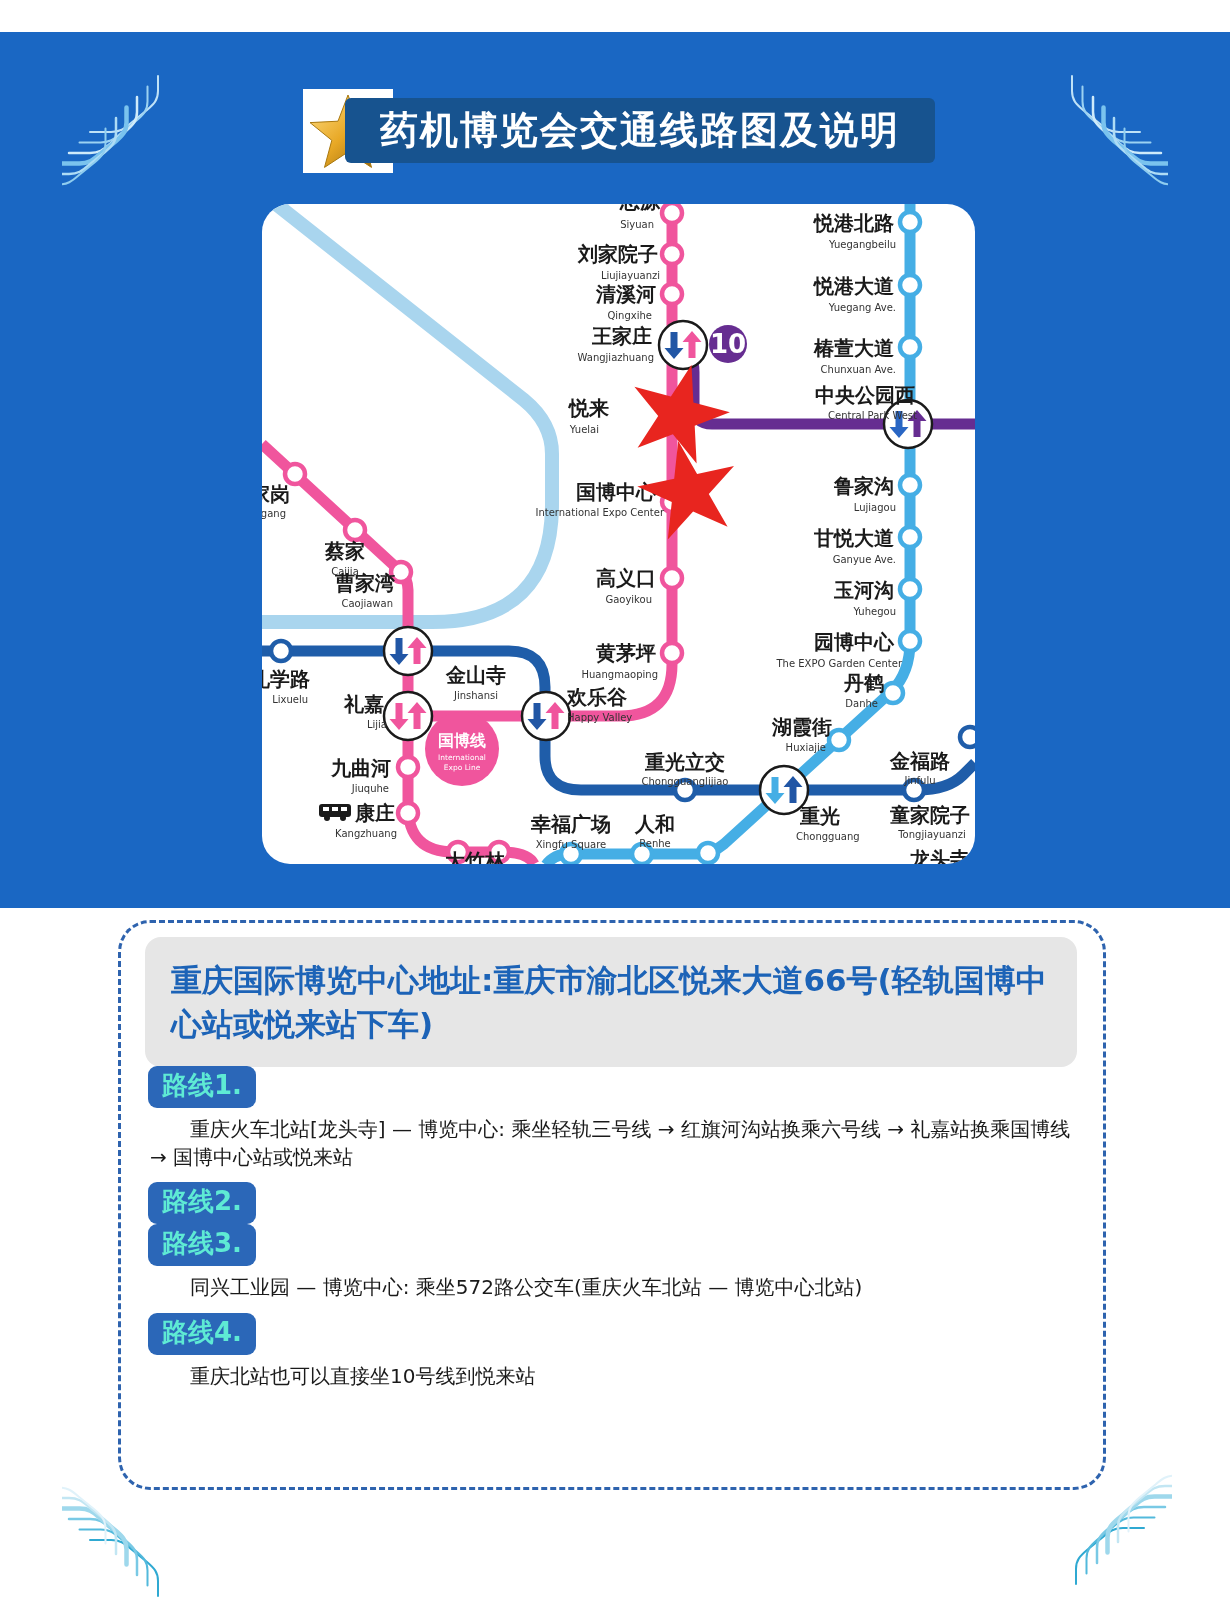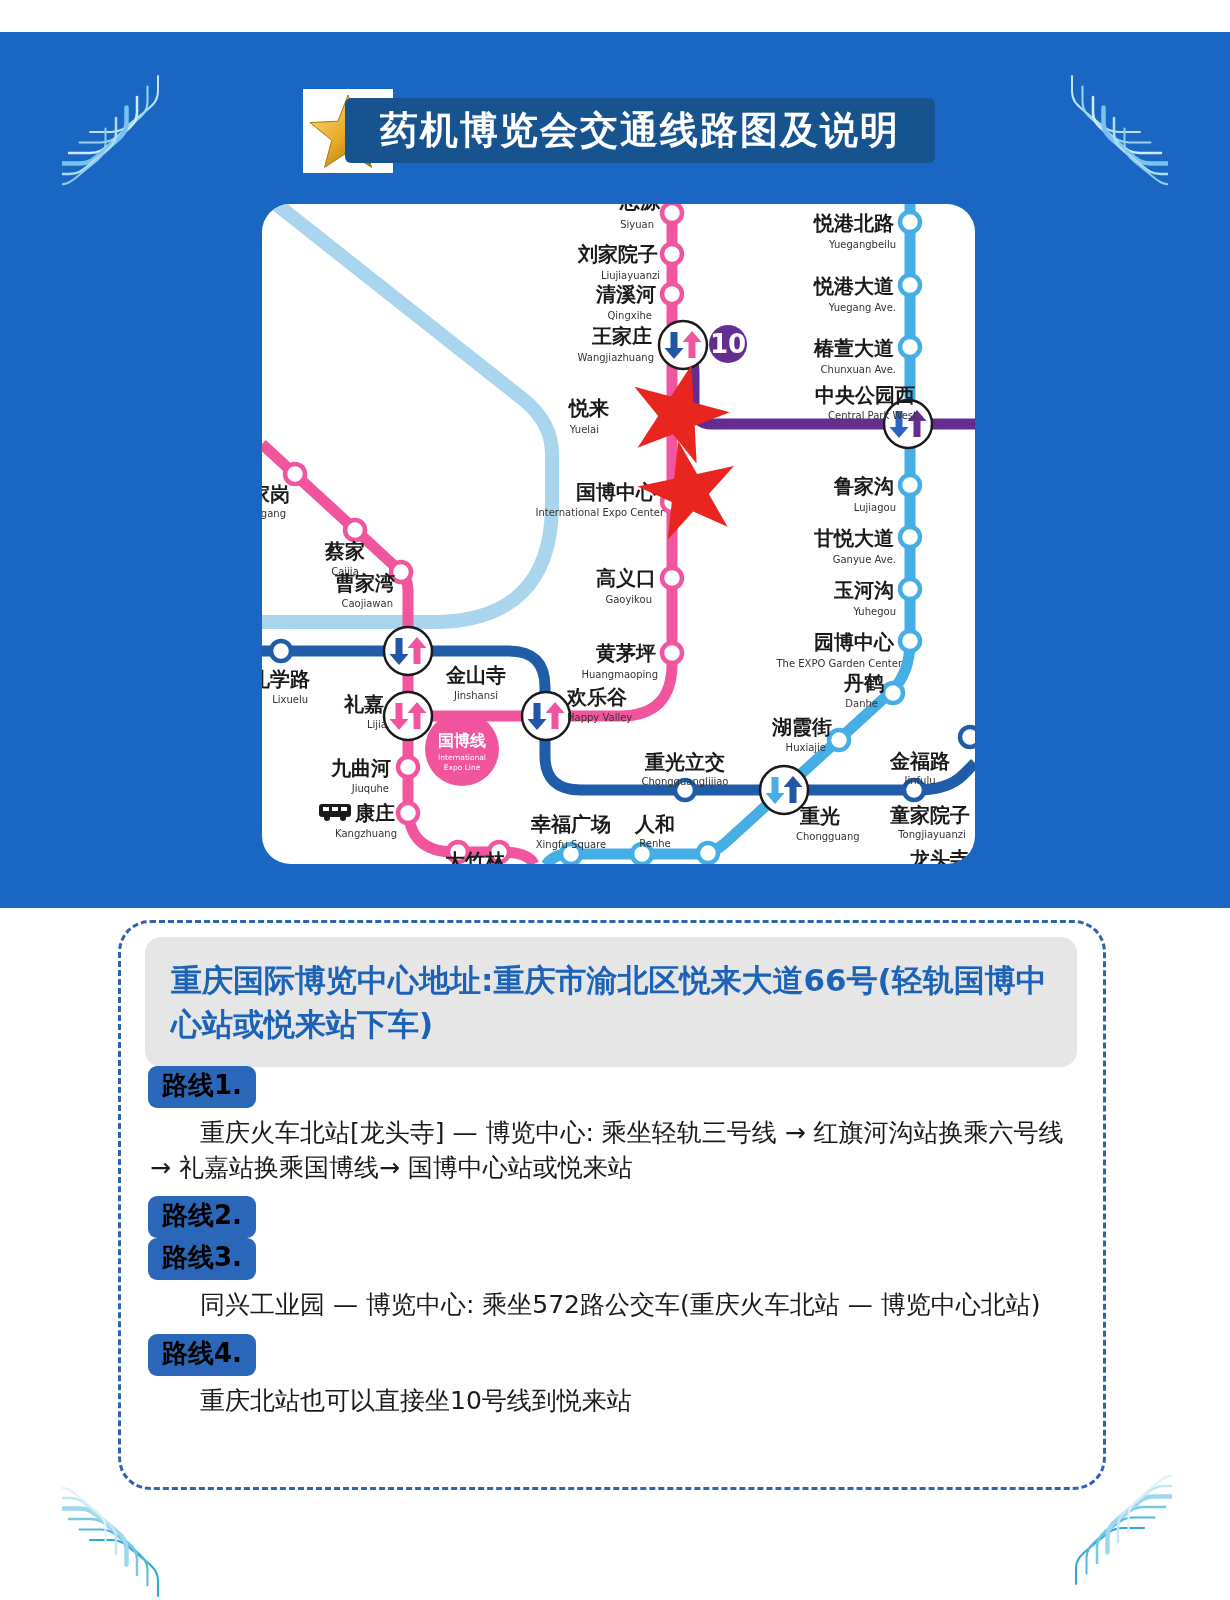--- a/index.html
+++ b/index.html
@@ -36,25 +36,25 @@
   .address-box{
     position:absolute;left:145px;top:29px;width:880px;
     background:#E6E6E6;border-radius:16px;
     padding:21px 26px;
     color:#1C63B7;font-size:31px;font-weight:bold;line-height:1.42;
   }
   .routes{
     position:absolute;left:148px;top:158px;width:930px;
   }
   .route-badge{
-    display:inline-block;background:#2B67B8;color:#000000;
+    display:inline-block;background:#2B67B8;color:#5eead4;
     font-size:26px;font-weight:bold;padding:2px 14px 5px;border-radius:9px;
   }
   .route-text{
-    font-size:25px;color:#1A1A1A;margin:8px 0 11px 2px;
+    font-size:20px;color:#1A1A1A;margin:8px 0 11px 2px;
     text-indent:2em;line-height:1.38;white-space:pre-wrap;
   }
   .map-label-zh{font-weight:bold;}
 </style>
 </head>
 <body>
 
 <div id="stage">
 
   <div class="top-section">

